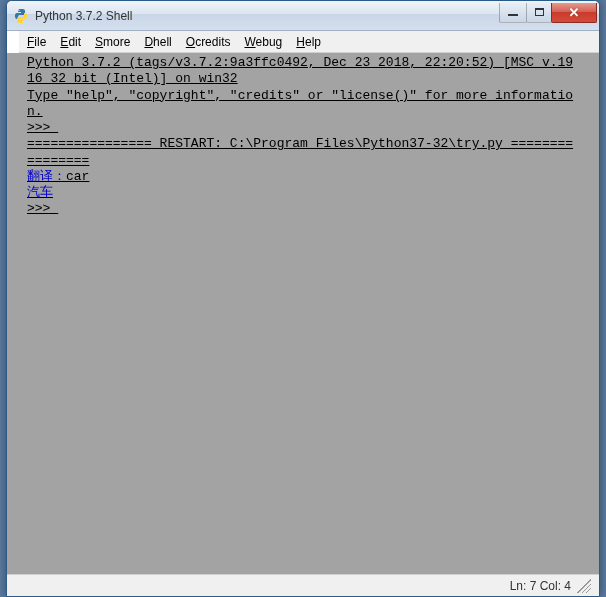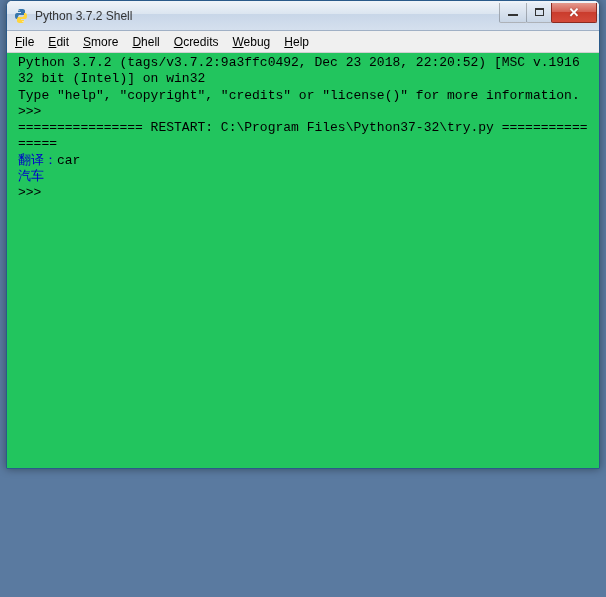--- a/index.html
+++ b/index.html
@@ -10,21 +10,21 @@
       width: 606px;
       height: 597px;
       overflow: hidden;
       position: relative;
     }
     .window {
       position: absolute;
       left: 6px;
       top: 0;
       width: 594px;
-      height: 469px;
+      height: 597px;
       background: #fff;
       border: 1px solid #2a5a8a;
       border-radius: 6px 6px 0 0;
       box-shadow: 0 0 8px rgba(0,0,0,0.4);
       display: flex;
       flex-direction: column;
       overflow: hidden;
     }
     .titlebar {
       height: 30px;
@@ -83,38 +83,40 @@
     .max .glyph { border: 1px solid #333; width: 9px; height: 8px; border-top-width: 2px; }
     .close .glyph { font-weight: bold; font-size: 13px; text-shadow: 0 0 2px rgba(0,0,0,0.3); }
     .menubar {
       height: 22px;
       background: #f0f0f0;
       border-bottom: 1px solid #d0d0d0;
       display: flex;
       align-items: center;
       padding: 0 8px;
       gap: 14px;
+      margin-left: 12px;
     }
     .menu-item {
       font-size: 12px;
       color: #000;
       cursor: pointer;
     }
     .menu-item .ul { text-decoration: underline; }
     .content {
       flex: 1;
-      background: #22c55e;
-      padding: 2px 11px;
+      background: #a3a3a3;
+      padding: 2px 20px;
       font-family: "Courier New", "NSimSun", monospace;
       font-size: 13px;
       line-height: 1.25;
       color: #000;
       overflow: auto;
       white-space: pre-wrap;
       word-break: break-all;
+      text-decoration: underline;
     }
     .content .prompt { color: #000; }
     .content .blue { color: #0000cc; }
     .content .input-text { color: #000; }
     .statusbar {
       height: 22px;
       background: #f0f0f0;
       border-top: 1px solid #d0d0d0;
       display: flex;
       align-items: center;
@@ -171,13 +173,17 @@
   </div>
 
   <div class="content"><span>Python 3.7.2 (tags/v3.7.2:9a3ffc0492, Dec 23 2018, 22:20:52) [MSC v.1916 32 bit (Intel)] on win32</span>
 <span>Type "help", "copyright", "credits" or "license()" for more information.</span>
 <span class="prompt">&gt;&gt;&gt; </span>
 <span>================ RESTART: C:\Program Files\Python37-32\try.py ================</span>
 <span class="blue">翻译：</span><span class="input-text">car</span>
 <span class="blue">汽车</span>
 <span class="prompt">&gt;&gt;&gt; </span></div>
 
+  <div class="statusbar">
+    <span>Ln: 7  Col: 4</span>
+    <span class="resize-grip"></span>
+  </div>
 </div>
 
 </body></html>

